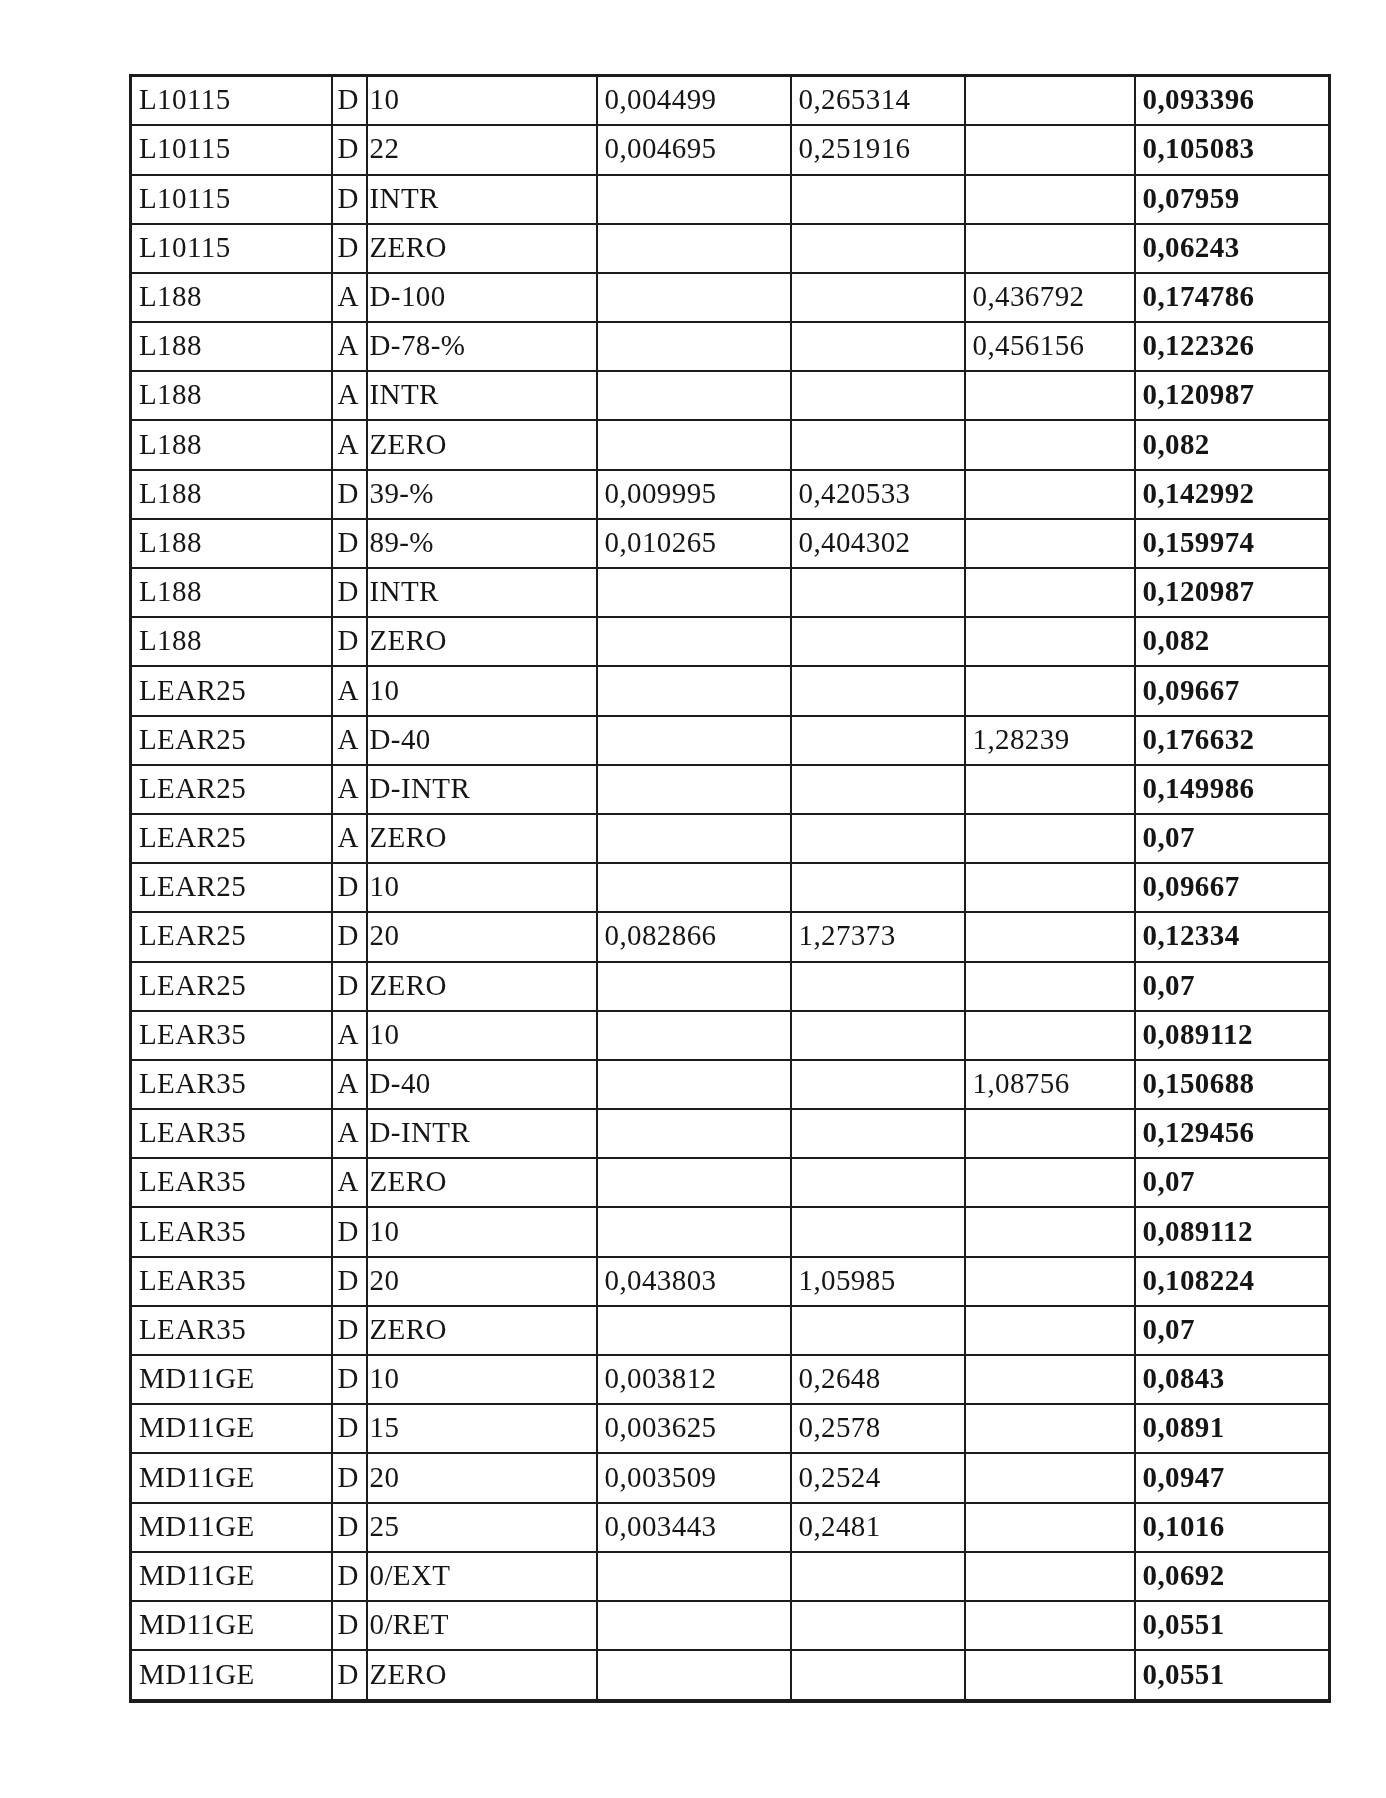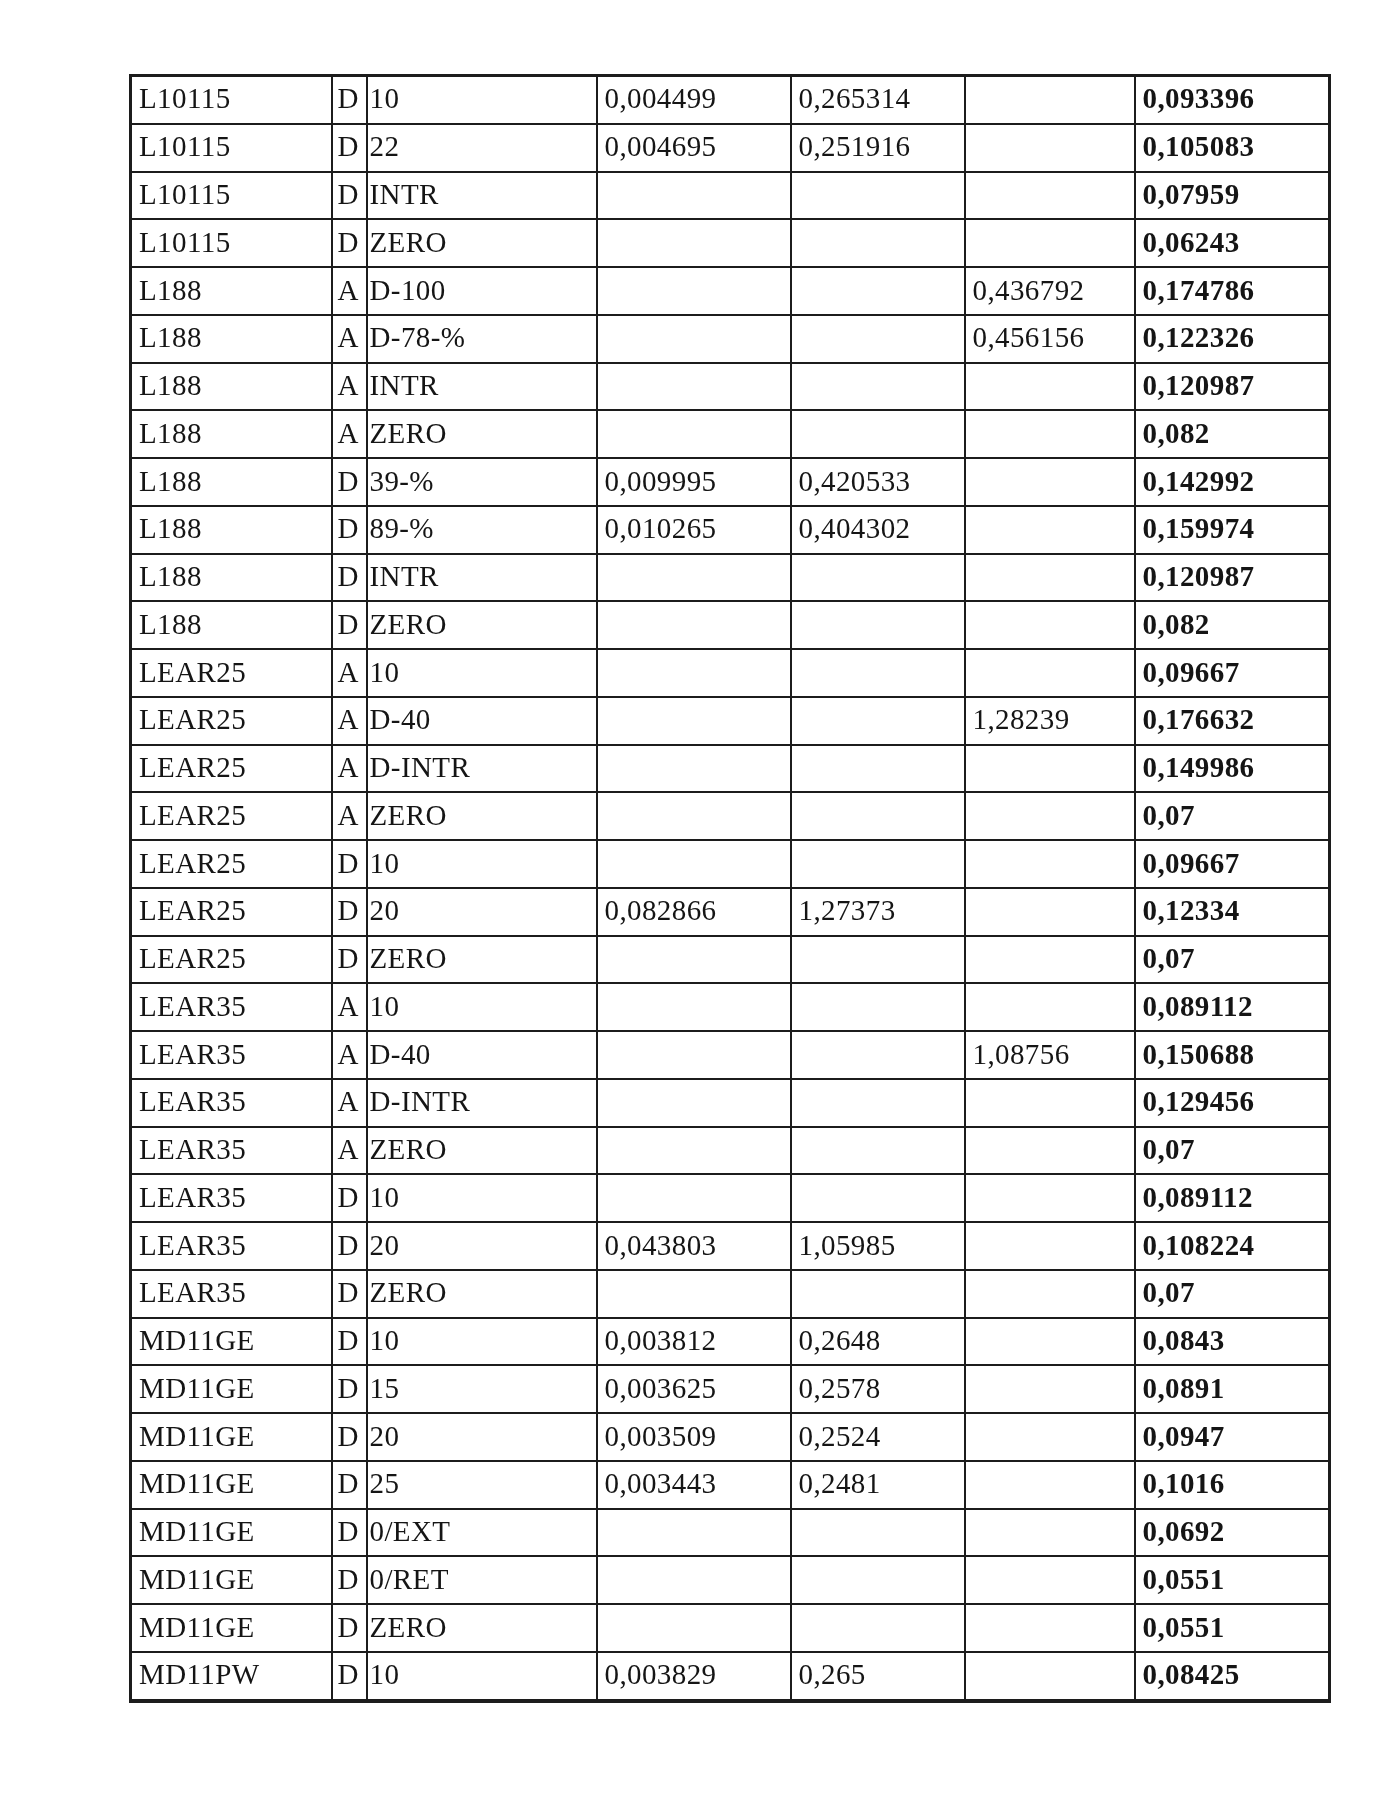--- a/index.html
+++ b/index.html
@@ -361,24 +361,15 @@
       </tr>
         <tr>
         <td class="c-aircraft">MD11GE</td>
         <td class="c-op">D</td>
         <td class="c-conf">ZERO</td>
         <td class="c-v1"></td>
         <td class="c-v2"></td>
         <td class="c-v3"></td>
         <td class="c-v4">0,0551</td>
       </tr>
-        <tr>
-        <td class="c-aircraft">MD11PW</td>
-        <td class="c-op">D</td>
-        <td class="c-conf">10</td>
-        <td class="c-v1">0,003829</td>
-        <td class="c-v2">0,265</td>
-        <td class="c-v3"></td>
-        <td class="c-v4">0,08425</td>
-      </tr>
       </tbody>
   </table>
 </div>
 
 </body></html>

